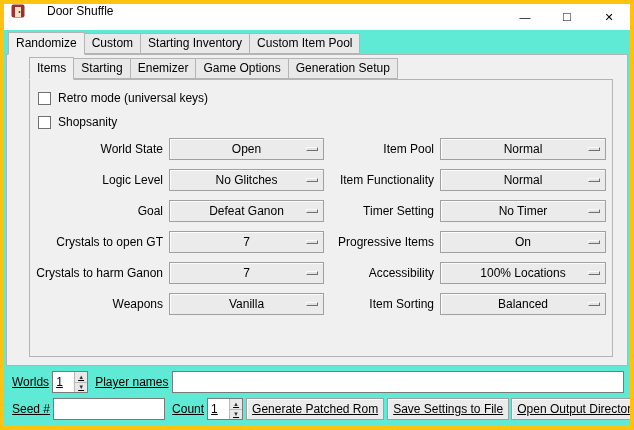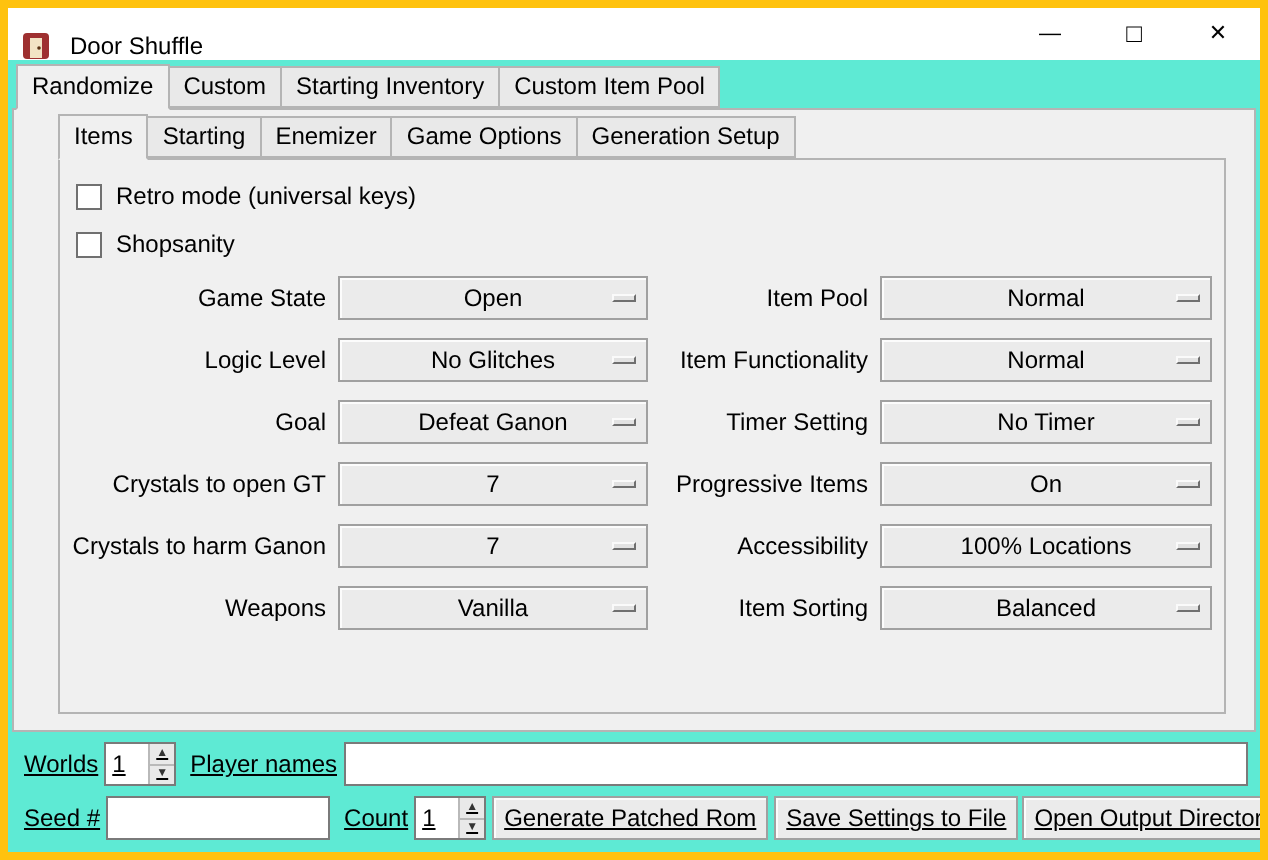--- a/index.html
+++ b/index.html
@@ -13,22 +13,22 @@
     width: 634px; height: 430px;
     border: 4px solid #ffc20e;
     background: #f0f0f0;
     display: flex; flex-direction: column;
     overflow: hidden;
   }
   
   .titlebar {
     height: 26px; flex: 0 0 26px;
     background: #ffffff;
-    display: flex; align-items: flex-end;
-    padding-left: 7px; gap: 10px;
+    display: flex; align-items: flex-start;
+    padding-left: 7px; gap: 22px;
   }
   .titlebar .title { font-size: 12px; }
   .win-controls { margin-left: auto; display: flex; height: 100%; }
   .win-btn {
     width: 42px; height: 100%;
     display: flex; align-items: center; justify-content: center;
     font-size: 11px; cursor: default;
   }
   .win-btn .glyph { line-height: 1; }
   .win-btn.maxi .glyph { font-size: 13px; margin-top: -2px; }
@@ -195,21 +195,21 @@
           <span class="checkbox"></span>
           <span>Retro mode (universal keys)</span>
         </div>
         <div class="cbrow">
           <span class="checkbox"></span>
           <span>Shopsanity</span>
         </div>
 
         <div class="fields">
 
-          <div class="flabel">Game State</div>
+          <div class="flabel">World State</div>
           <div class="dropdown">
             <span>Open</span>
             <span class="dd-indicator"></span>
           </div>
           <div class="flabel">Item Pool</div>
           <div class="dropdown">
             <span>Normal</span>
             <span class="dd-indicator"></span>
           </div>
 

